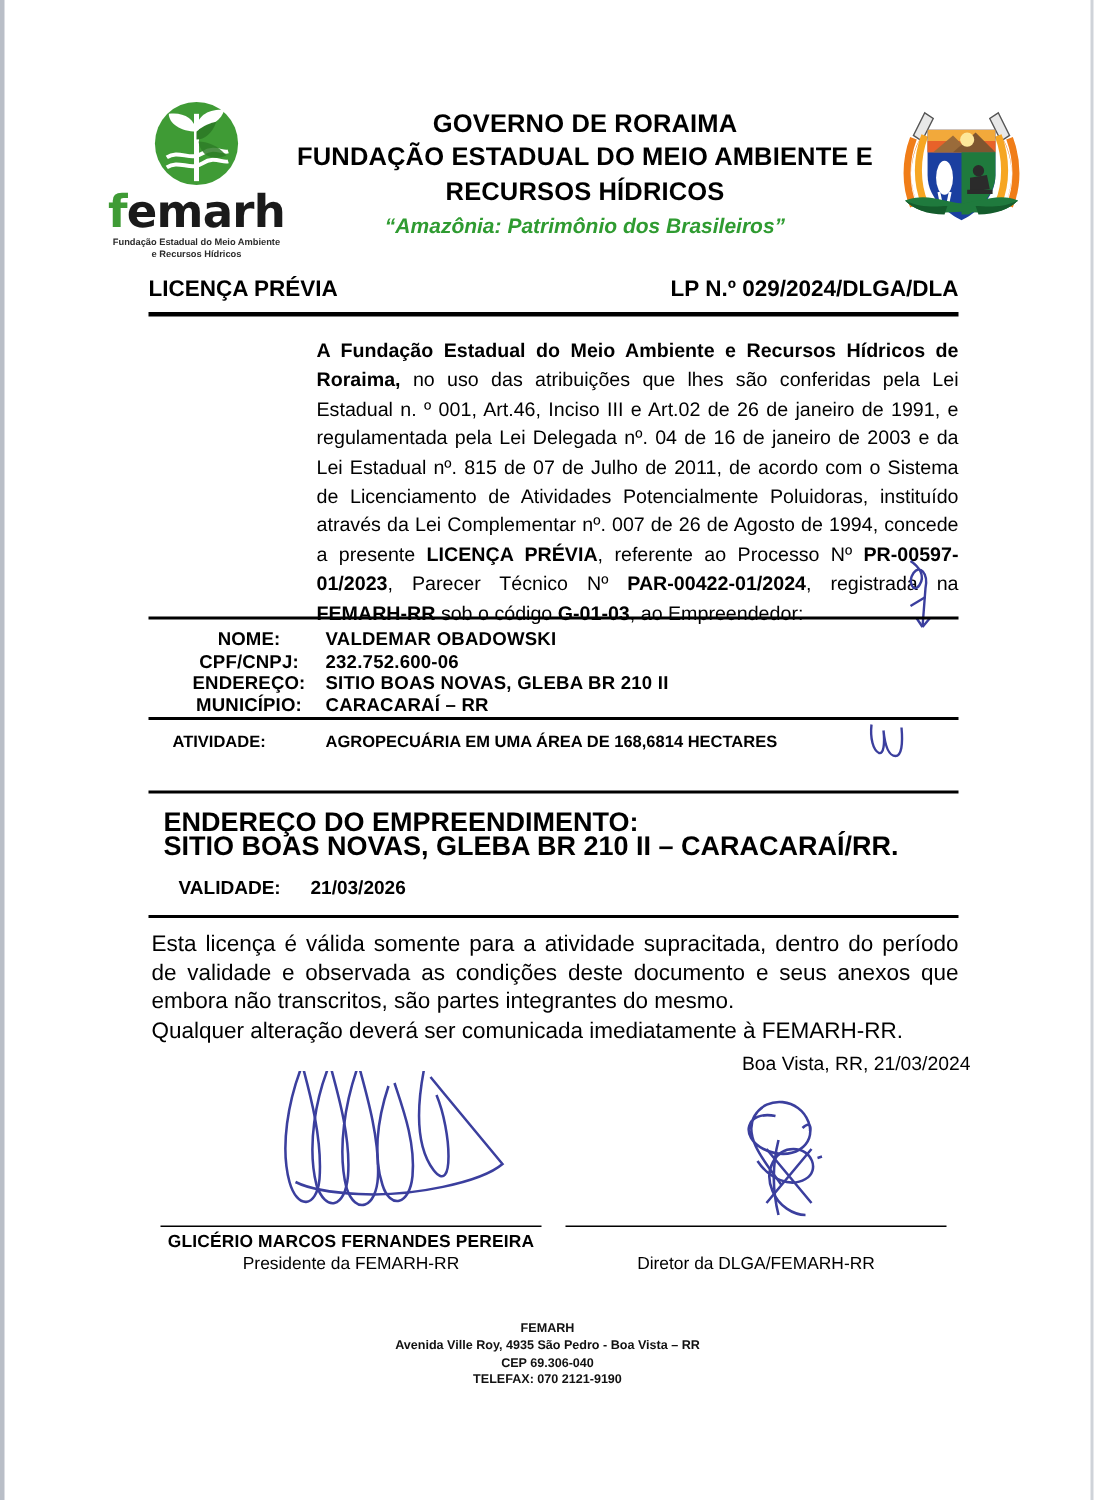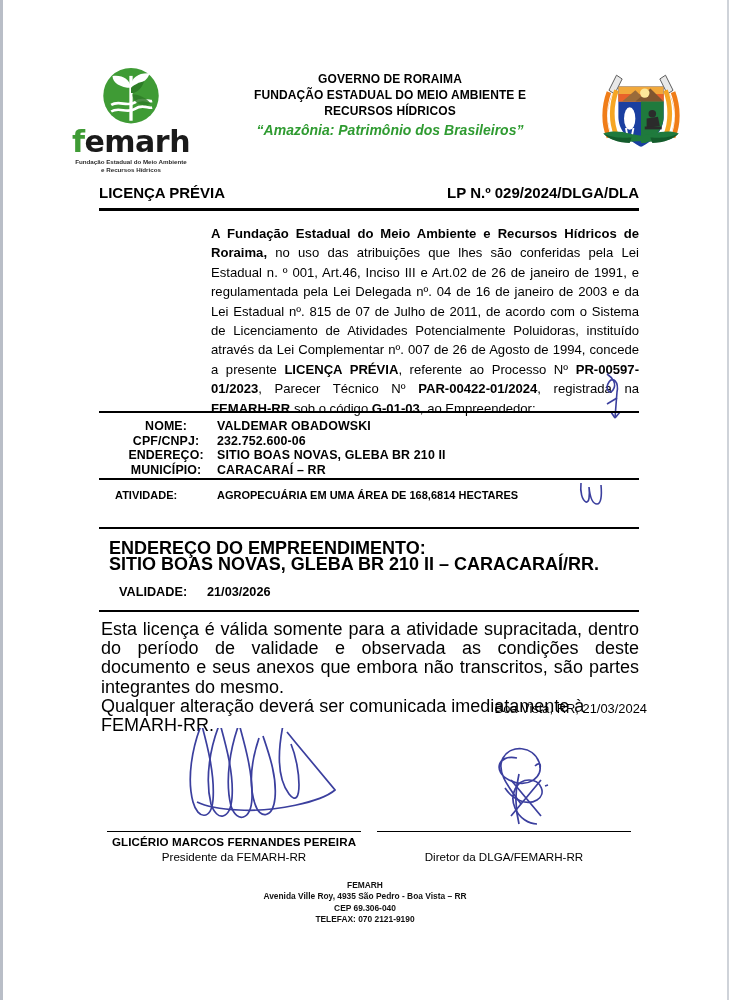--- a/index.html
+++ b/index.html
@@ -63,21 +63,21 @@
     margin-top: 1px;
   }
   .header-titles {
     position: absolute;
     left: 170px;
     right: 120px;
     top: 10px;
     text-align: center;
   }
   .header-titles .ln {
-    font-size: 12px;
+    font-size: 17px;
     font-weight: bold;
     line-height: 1.32;
     letter-spacing: 0.1px;
   }
   .header-titles .slogan {
     font-size: 14px;
     font-weight: bold;
     font-style: italic;
     color: #2f9b31;
     line-height: 1.5;
@@ -169,21 +169,21 @@
     display: flex;
   }
   .validade .lbl { width: 88px; flex: none; }
 
   
   .closing {
     position: absolute;
     top: 620px;
     left: 98px;
     right: 88px;
-    font-size: 18px;
+    font-size: 15px;
     line-height: 19.2px;
     text-align: justify;
   }
   .closing .last { text-align: left; }
   .place-date {
     position: absolute;
     top: 701px;
     right: 80px;
     font-size: 12.9px;
   }
@@ -192,21 +192,21 @@
   .sigs {
     position: absolute;
     top: 716px;
     left: 96px;
     right: 88px;
     height: 130px;
   }
   .sig {
     position: absolute;
     width: 270px;
-    top: 18px;
+    top: 4px;
     height: 130px;
     text-decoration: underline;
   }
   .sig.left { left: 0px; }
   .sig.right { right: 0px; }
   .sig .scribble {
     position: absolute;
     bottom: 36px;
     left: 0; right: 0;
     height: 100px;

